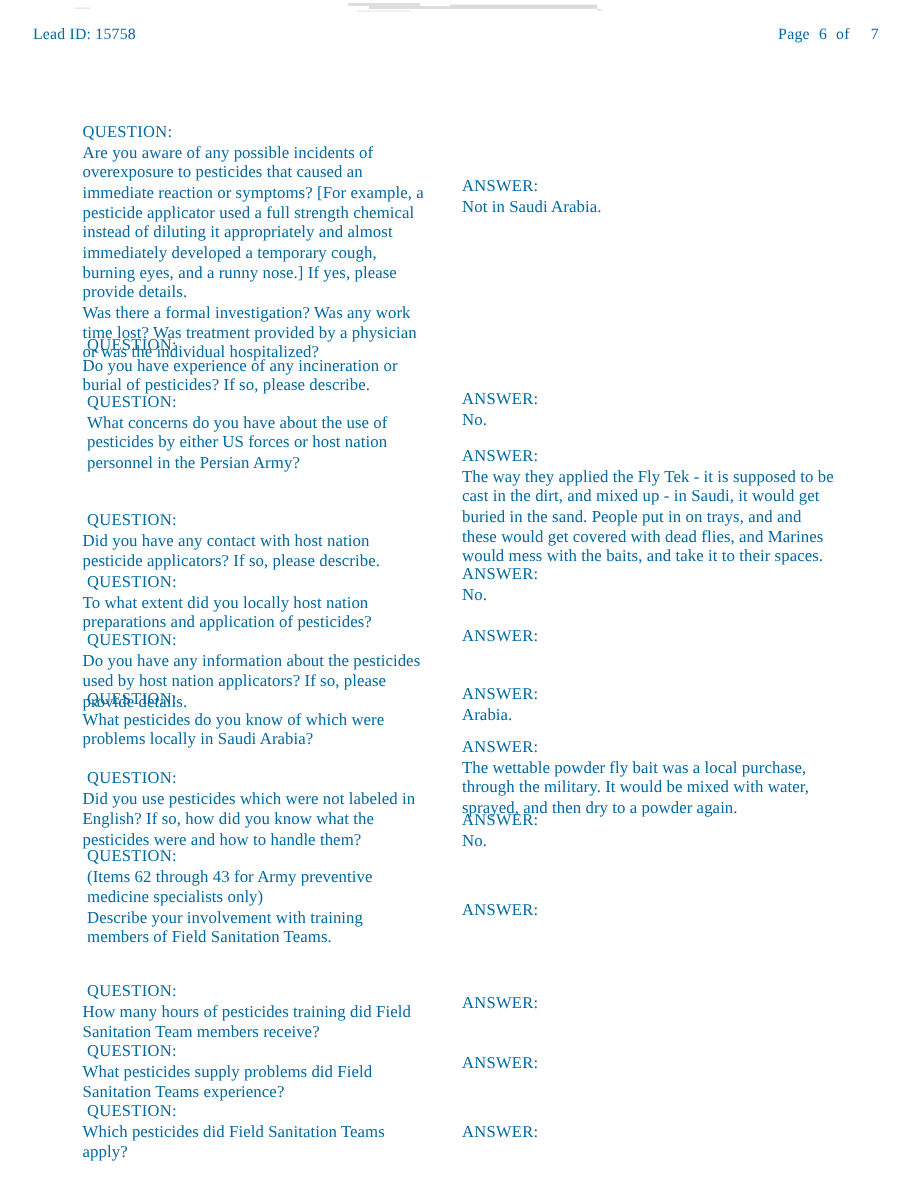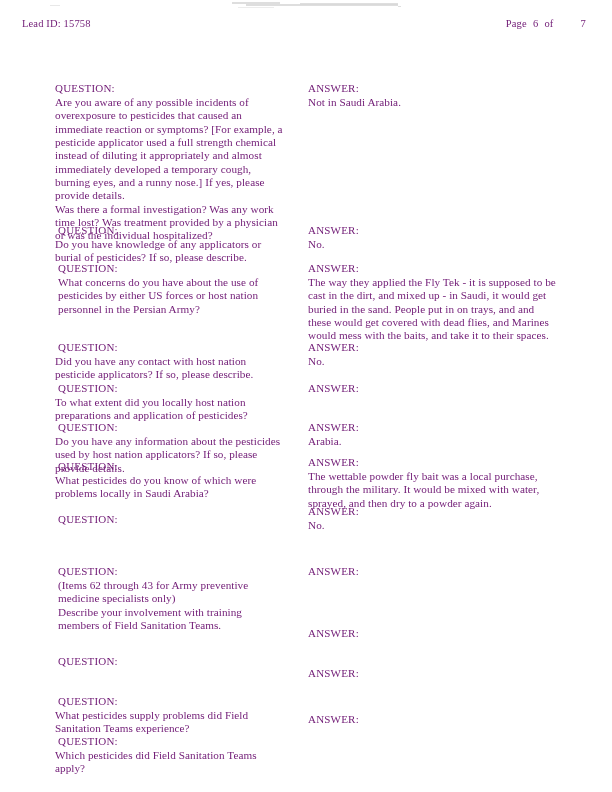--- a/index.html
+++ b/index.html
@@ -6,21 +6,21 @@
     margin: 0;
     padding: 0;
     background: #ffffff;
   }
   .page {
     position: relative;
     width: 612px;
     height: 792px;
     background: #ffffff;
     font-family: "Liberation Serif", "DejaVu Serif", serif;
-    color: #701a75;
+    color: #0369a1;
     overflow: hidden;
   }
 
   
   .scan-line {
     position: absolute;
     height: 2px;
     background: #d8d8d8;
     opacity: 0.85;
   }
@@ -48,38 +48,39 @@
   .page-number {
     position: absolute;
     right: 26px;
     top: 0;
     font-size: 10.5px;
     white-space: nowrap;
     letter-spacing: 0.2px;
   }
   .page-number .pn-word { margin-right: 6px; }
   .page-number .pn-cur  { margin-right: 6px; }
-  .page-number .pn-of   { margin-right: 27px; text-align: right; }
+  .page-number .pn-of   { margin-right: 14px; text-align: right; }
 
   
   .qa-body {
     position: absolute;
     left: 0; right: 0;
     top: 0; bottom: 0;
   }
   .block {
     position: absolute;
   }
   .col-q {
     left: 55px;
     width: 228px;
   }
   .col-a {
     left: 308px;
     width: 248px;
+    margin-top: 36px;
   }
   .label {
     font-weight: normal;
     font-size: 11px;
     letter-spacing: 0.2px;
     line-height: 13px;
     margin: 0 0 1px 0;
   }
   .label.indent { padding-left: 3px; }
   .body-text {
@@ -118,21 +119,21 @@
       <div class="body-text">Are you aware of any possible incidents of overexposure to pesticides that caused an immediate reaction or symptoms?  [For example, a pesticide applicator used a full strength chemical instead of diluting it appropriately and almost immediately developed a temporary cough, burning eyes, and a runny nose.]  If yes, please provide details.
  Was there a formal investigation?  Was any work  time lost?  Was treatment provided by a physician or was the individual hospitalized?</div>
     </div>
     <div class="block col-a" style="top:82px;">
       <div class="label">ANSWER:</div>
       <div class="body-text">Not in Saudi Arabia.</div>
     </div>
 
     <div class="block col-q" style="top:224px;">
       <div class="label indent">QUESTION:</div>
-      <div class="body-text">Do you have knowledge of any applicators or burial of pesticides?  If so, please describe.</div>
+      <div class="body-text">Do you have experience of any incineration or burial of pesticides?  If so, please describe.</div>
     </div>
     <div class="block col-a" style="top:224px;">
       <div class="label">ANSWER:</div>
       <div class="body-text">No.</div>
     </div>
 
     <div class="block col-q" style="top:262px;">
       <div class="label indent">QUESTION:</div>
       <div class="body-text lead-space">What concerns do you have about the use of pesticides by either US forces or host nation personnel in the Persian Army?</div>
     </div>
@@ -171,38 +172,40 @@
       <div class="label indent">QUESTION:</div>
       <div class="body-text">What pesticides do you know of which were problems locally in Saudi Arabia?</div>
     </div>
     <div class="block col-a" style="top:456px;">
       <div class="label">ANSWER:</div>
       <div class="body-text">The wettable powder fly bait was a local purchase, through the military.  It would be mixed with water, sprayed, and then dry to  a powder again.</div>
     </div>
 
     <div class="block col-q" style="top:513px;">
       <div class="label indent">QUESTION:</div>
+      <div class="body-text">Did you use pesticides which were not labeled in English?  If so, how did you know what the pesticides were and how to handle them?</div>
     </div>
     <div class="block col-a" style="top:505px;">
       <div class="label">ANSWER:</div>
       <div class="body-text">No.</div>
     </div>
 
     <div class="block col-q" style="top:565px;">
       <div class="label indent">QUESTION:</div>
       <div class="body-text lead-space">(Items 62 through 43 for Army preventive medicine specialists only)
 Describe your involvement with training members of Field Sanitation Teams.</div>
     </div>
     <div class="block col-a" style="top:565px;">
       <div class="label">ANSWER:</div>
       <div class="body-text"></div>
     </div>
 
     <div class="block col-q" style="top:655px;">
       <div class="label indent">QUESTION:</div>
+      <div class="body-text">How many hours of pesticides training did Field Sanitation Team members receive?</div>
     </div>
     <div class="block col-a" style="top:627px;">
       <div class="label">ANSWER:</div>
       <div class="body-text"></div>
     </div>
 
     <div class="block col-q" style="top:695px;">
       <div class="label indent">QUESTION:</div>
       <div class="body-text">What pesticides supply problems did Field Sanitation Teams experience?</div>
     </div>

